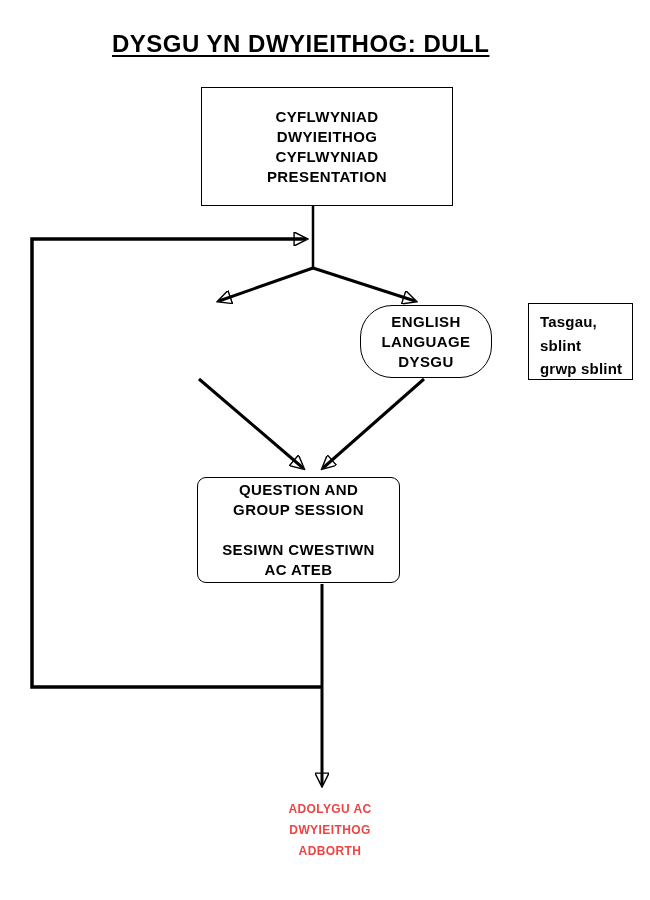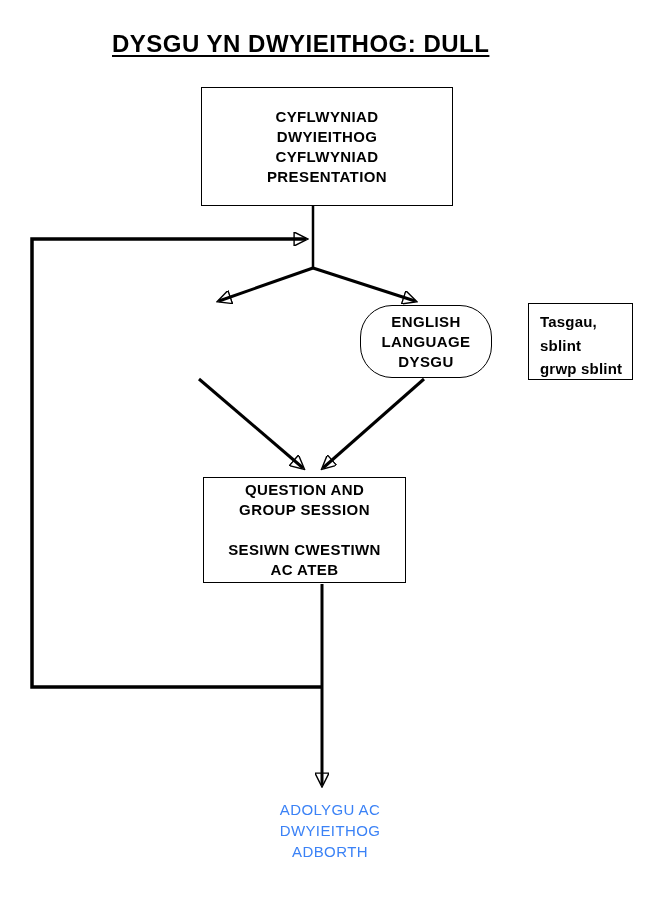--- a/index.html
+++ b/index.html
@@ -51,32 +51,32 @@
   .box-tasgau{
     left:528px;top:303px;width:105px;height:77px;
     justify-content:space-between;
     align-items:flex-start;
     text-align:left;
     padding:7px 0 0 11px;
     line-height:21px;
     letter-spacing:0.2px;
   }
   .box-tasgau .tline{min-height:21px;}
-  .box-qa{left:203px;top:477px;width:203px;height:106px;}
+  .box-qa{left:197px;top:477px;width:203px;height:106px;border-radius:9px;}
   .review-label{
     position:absolute;
     left:240px;
     top:799px;
     width:180px;
     text-align:center;
-    font-size:15px;
-    font-weight:normal;
+    font-size:12px;
+    font-weight:bold;
     line-height:21px;
     letter-spacing:0.4px;
-    color:#3b82f6;
+    color:#ef4444;
   }
   .review-label .tline{min-height:21px;}
   svg.wires{
     position:absolute;
     left:0;top:0;
     width:650px;height:900px;
     pointer-events:none;
   }
   svg.wires path, svg.wires polyline, svg.wires line{
     fill:none;

